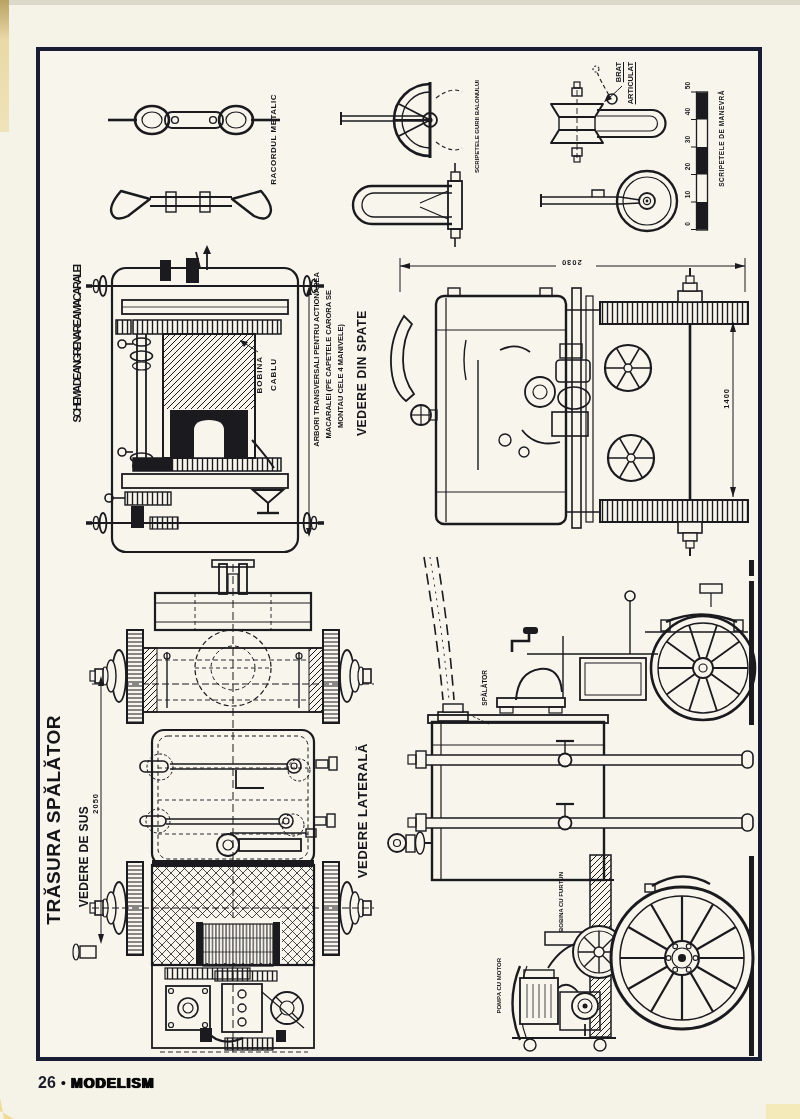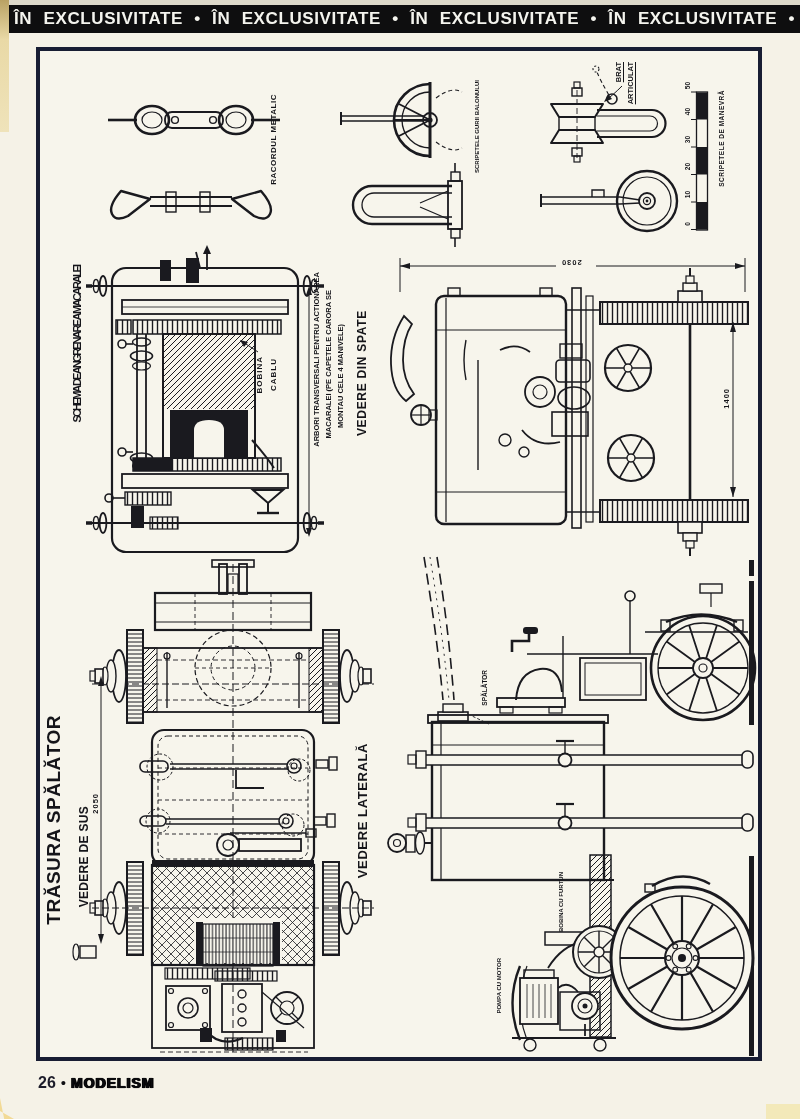--- a/index.html
+++ b/index.html
@@ -27,23 +27,20 @@
   .footer .pg { font-size:16px; font-weight:bold; color:#1c1c2a; }
   .footer .bu { font-size:15px; color:#101014; }
   .footer .mag { font-size:14px; font-weight:bold; color:#0b0b0e; letter-spacing:1px;
                  text-shadow:0 0 1px #000, .8px 0 0 #000, -.8px 0 0 #000; }
 </style>
 </head>
 <body>
 
 <div class="page">
   <div class="scan-top"></div>
-  <div class="banner">
-    <span>ÎN EXCLUSIVITATE • ÎN EXCLUSIVITATE • ÎN EXCLUSIVITATE • ÎN EXCLUSIVITATE •</span>
-  </div>
   <div class="edge-tl"></div>
   <div class="edge-bl"></div>
   <div class="edge-br"></div>
   <div class="plate-box"></div>
 
   <svg class="art" viewBox="0 0 800 1119" stroke="#1a1a1f" fill="none">
     <defs>
       <pattern id="hv" width="5" height="8" patternUnits="userSpaceOnUse">
         <path d="M2.5,0V8" stroke="#1a1a1f" stroke-width="1.4"></path>
       </pattern>

